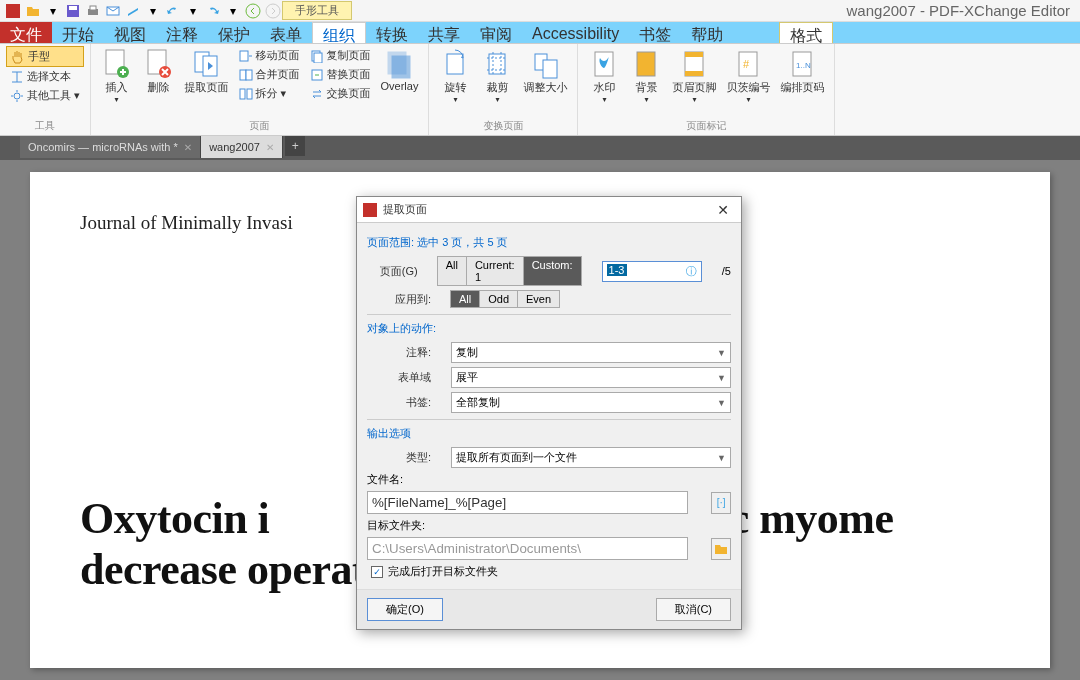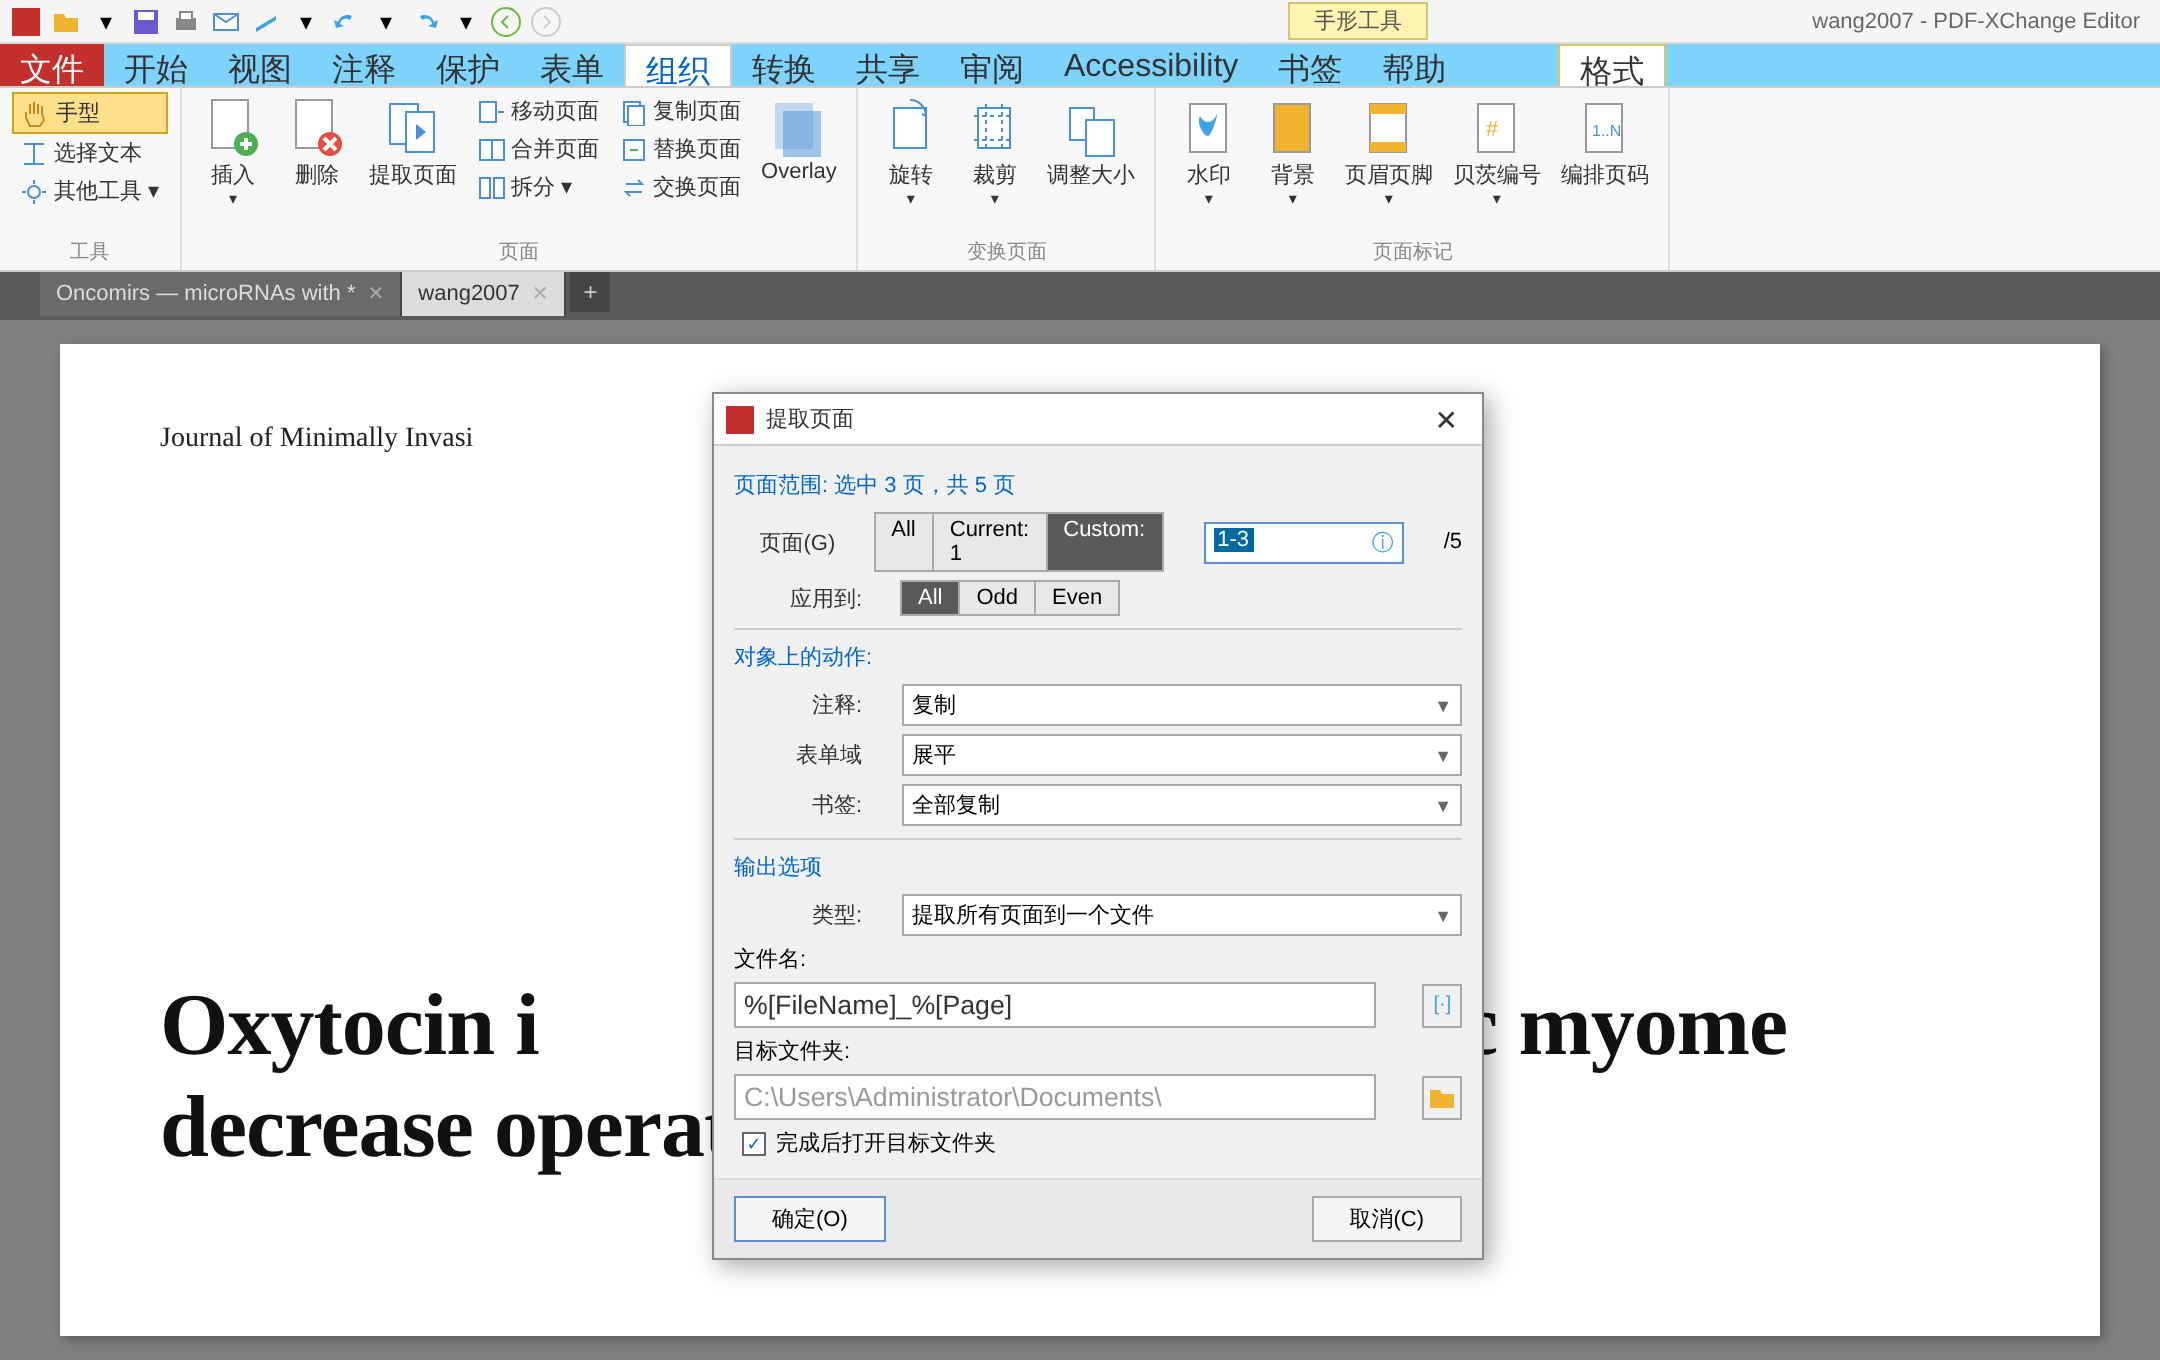--- a/index.html
+++ b/index.html
@@ -2,23 +2,23 @@
 <html><head>
 <meta charset="utf-8">
 <style>
 * { box-sizing: border-box; margin: 0; padding: 0; }
 body { font-family: "Microsoft YaHei", "Segoe UI", sans-serif; font-size: 12px; background: #fff; overflow: hidden; width: 1080px; height: 680px; position: relative; }
 
 
 .titlebar { height: 22px; background: #f5f5f5; display: flex; align-items: center; padding: 0 4px; border-bottom: 1px solid #ddd; }
 .titlebar .qat { display: flex; gap: 2px; align-items: center; }
 .titlebar .qat .qicon { width: 18px; height: 18px; display: flex; align-items: center; justify-content: center; }
-.titlebar .center { flex: 1; display: flex; justify-content: center; }
+.titlebar .center { flex: 1; display: flex; }
 .titlebar .ctx-tab { background: #fff3b0; border: 1px solid #d4c86f; padding: 1px 12px; font-size: 11px; color: #555; }
-.titlebar .wintitle { position: absolute; right: 10px; color: #666; font-size: 11px; }
+.titlebar .wintitle { position: absolute; right: 10px; color: #666; font-size: 15px; }
 
 
 .menubar { height: 22px; background: #7dd3fc; display: flex; align-items: stretch; border-bottom: 1px solid #ccc; font-size: 16px; }
 .menubar .mtab { padding: 3px 10px; color: #333; cursor: pointer; }
 .menubar .mtab.file { background: #c3302b; color: #fff; }
 .menubar .mtab.active { background: #fff; border: 1px solid #ccc; border-bottom: none; color: #0066cc; }
 .menubar .mtab.ctx { margin-left: 46px; background: #fff; border: 1px solid #d4c86f; border-bottom: none; }
 
 
 .ribbon { height: 92px; background: #f7f7f7; border-bottom: 1px solid #ccc; display: flex; }
@@ -35,21 +35,21 @@
 
 .doctabs { height: 24px; background: #5a5a5a; display: flex; align-items: flex-start; padding-left: 20px; }
 .dtab { height: 22px; background: #6a6a6a; color: #ddd; font-size: 11px; padding: 3px 8px; display: flex; align-items: center; gap: 6px; border-right: 1px solid #444; }
 .dtab.active { background: #dcdcdc; color: #333; }
 .dtab .x { color: #aaa; font-size: 10px; }
 .addtab { width: 20px; height: 20px; background: #444; color: #ccc; display: flex; align-items: center; justify-content: center; margin-left: 2px; }
 
 
 .docarea { position: absolute; top: 160px; left: 0; right: 0; bottom: 0; background: #808080; padding: 12px 30px; overflow: hidden; }
 .page { background: #fff; height: 100%; padding: 40px 50px 0; box-shadow: 2px 2px 6px rgba(0,0,0,.3); }
-.page .journal { font-family: Georgia, serif; font-size: 14px; color: #222; }
+.page .journal { font-family: Georgia, serif; font-size: 19px; color: #222; }
 .page .title { font-family: Georgia, serif; font-size: 44px; font-weight: 700; color: #111; line-height: 1.15; margin-top: 260px; letter-spacing: -0.5px; }
 
 
 .dialog { position: absolute; left: 356px; top: 196px; width: 386px; background: #f0f0f0; border: 1px solid #888; box-shadow: 3px 3px 12px rgba(0,0,0,.35); font-size: 11px; }
 .dlg-title { height: 26px; background: #fff; border-bottom: 1px solid #ccc; display: flex; align-items: center; padding: 0 6px; }
 .dlg-title .ico { width: 14px; height: 14px; background: #c3302b; margin-right: 6px; }
 .dlg-title .t { flex: 1; color: #333; }
 .dlg-title .close { font-size: 14px; color: #333; cursor: pointer; padding: 0 6px; }
 .dlg-body { padding: 8px 10px; }
 .dlg-sec { color: #0066cc; margin: 4px 0 6px; }

